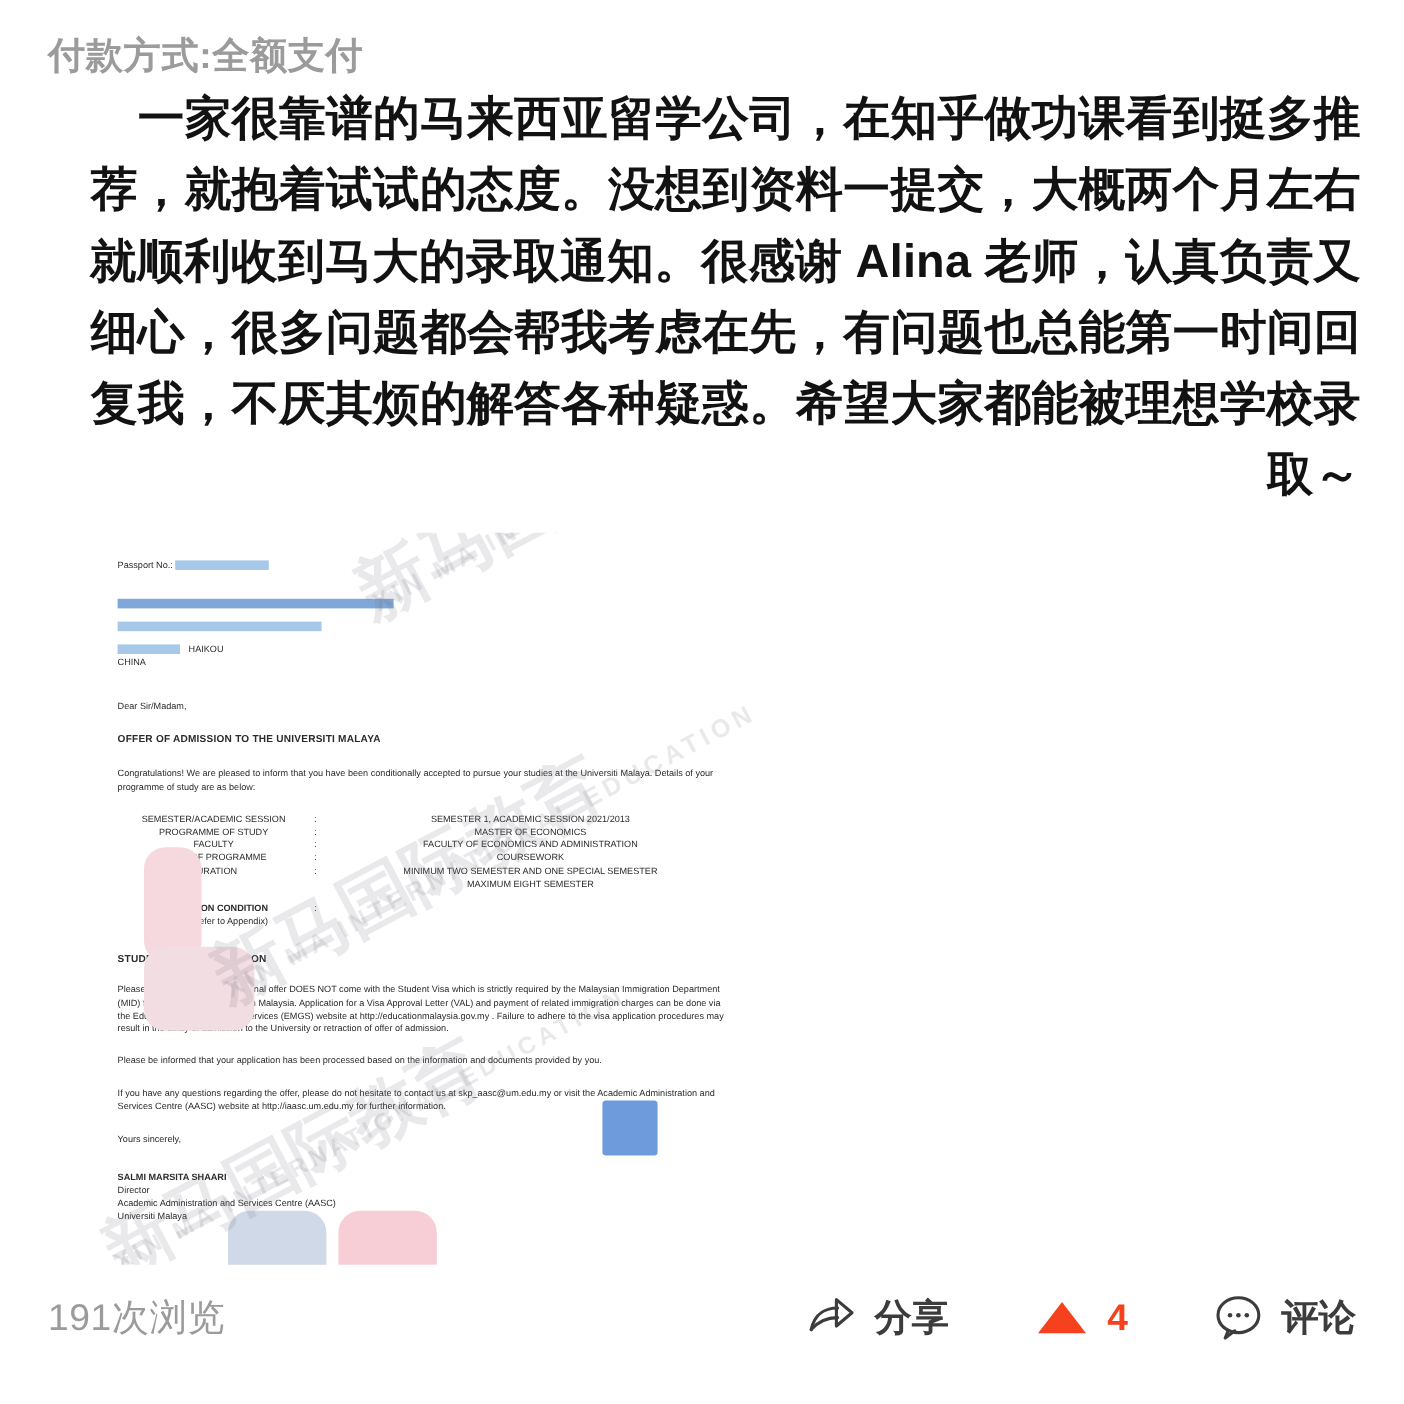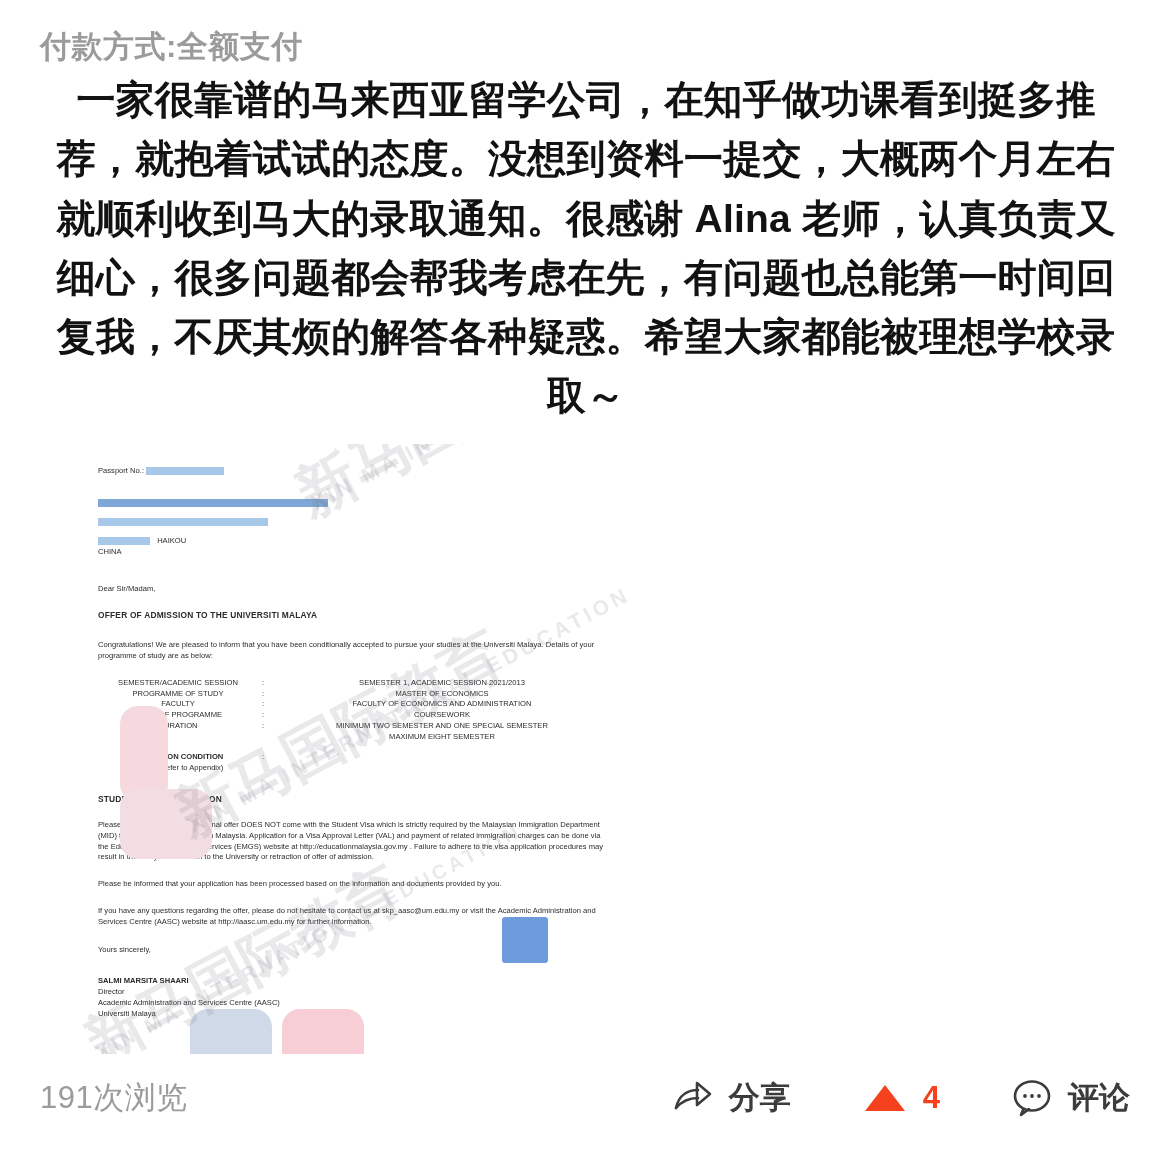--- a/index.html
+++ b/index.html
@@ -29,21 +29,21 @@
     white-space: nowrap;
   }
 
   .body-text {
     font-size: 39px;
     line-height: 1.52;
     color: #121212;
     font-weight: bold;
     letter-spacing: 0.2px;
     margin: 0 0 18px 2px;
-    text-align: center;
+    text-align: right;
   }
 
   
   .doc-wrap {
     position: relative;
     margin-left: 36px;
     width: 570px;
     height: 610px;
     background: #ffffff;
     overflow: hidden;

